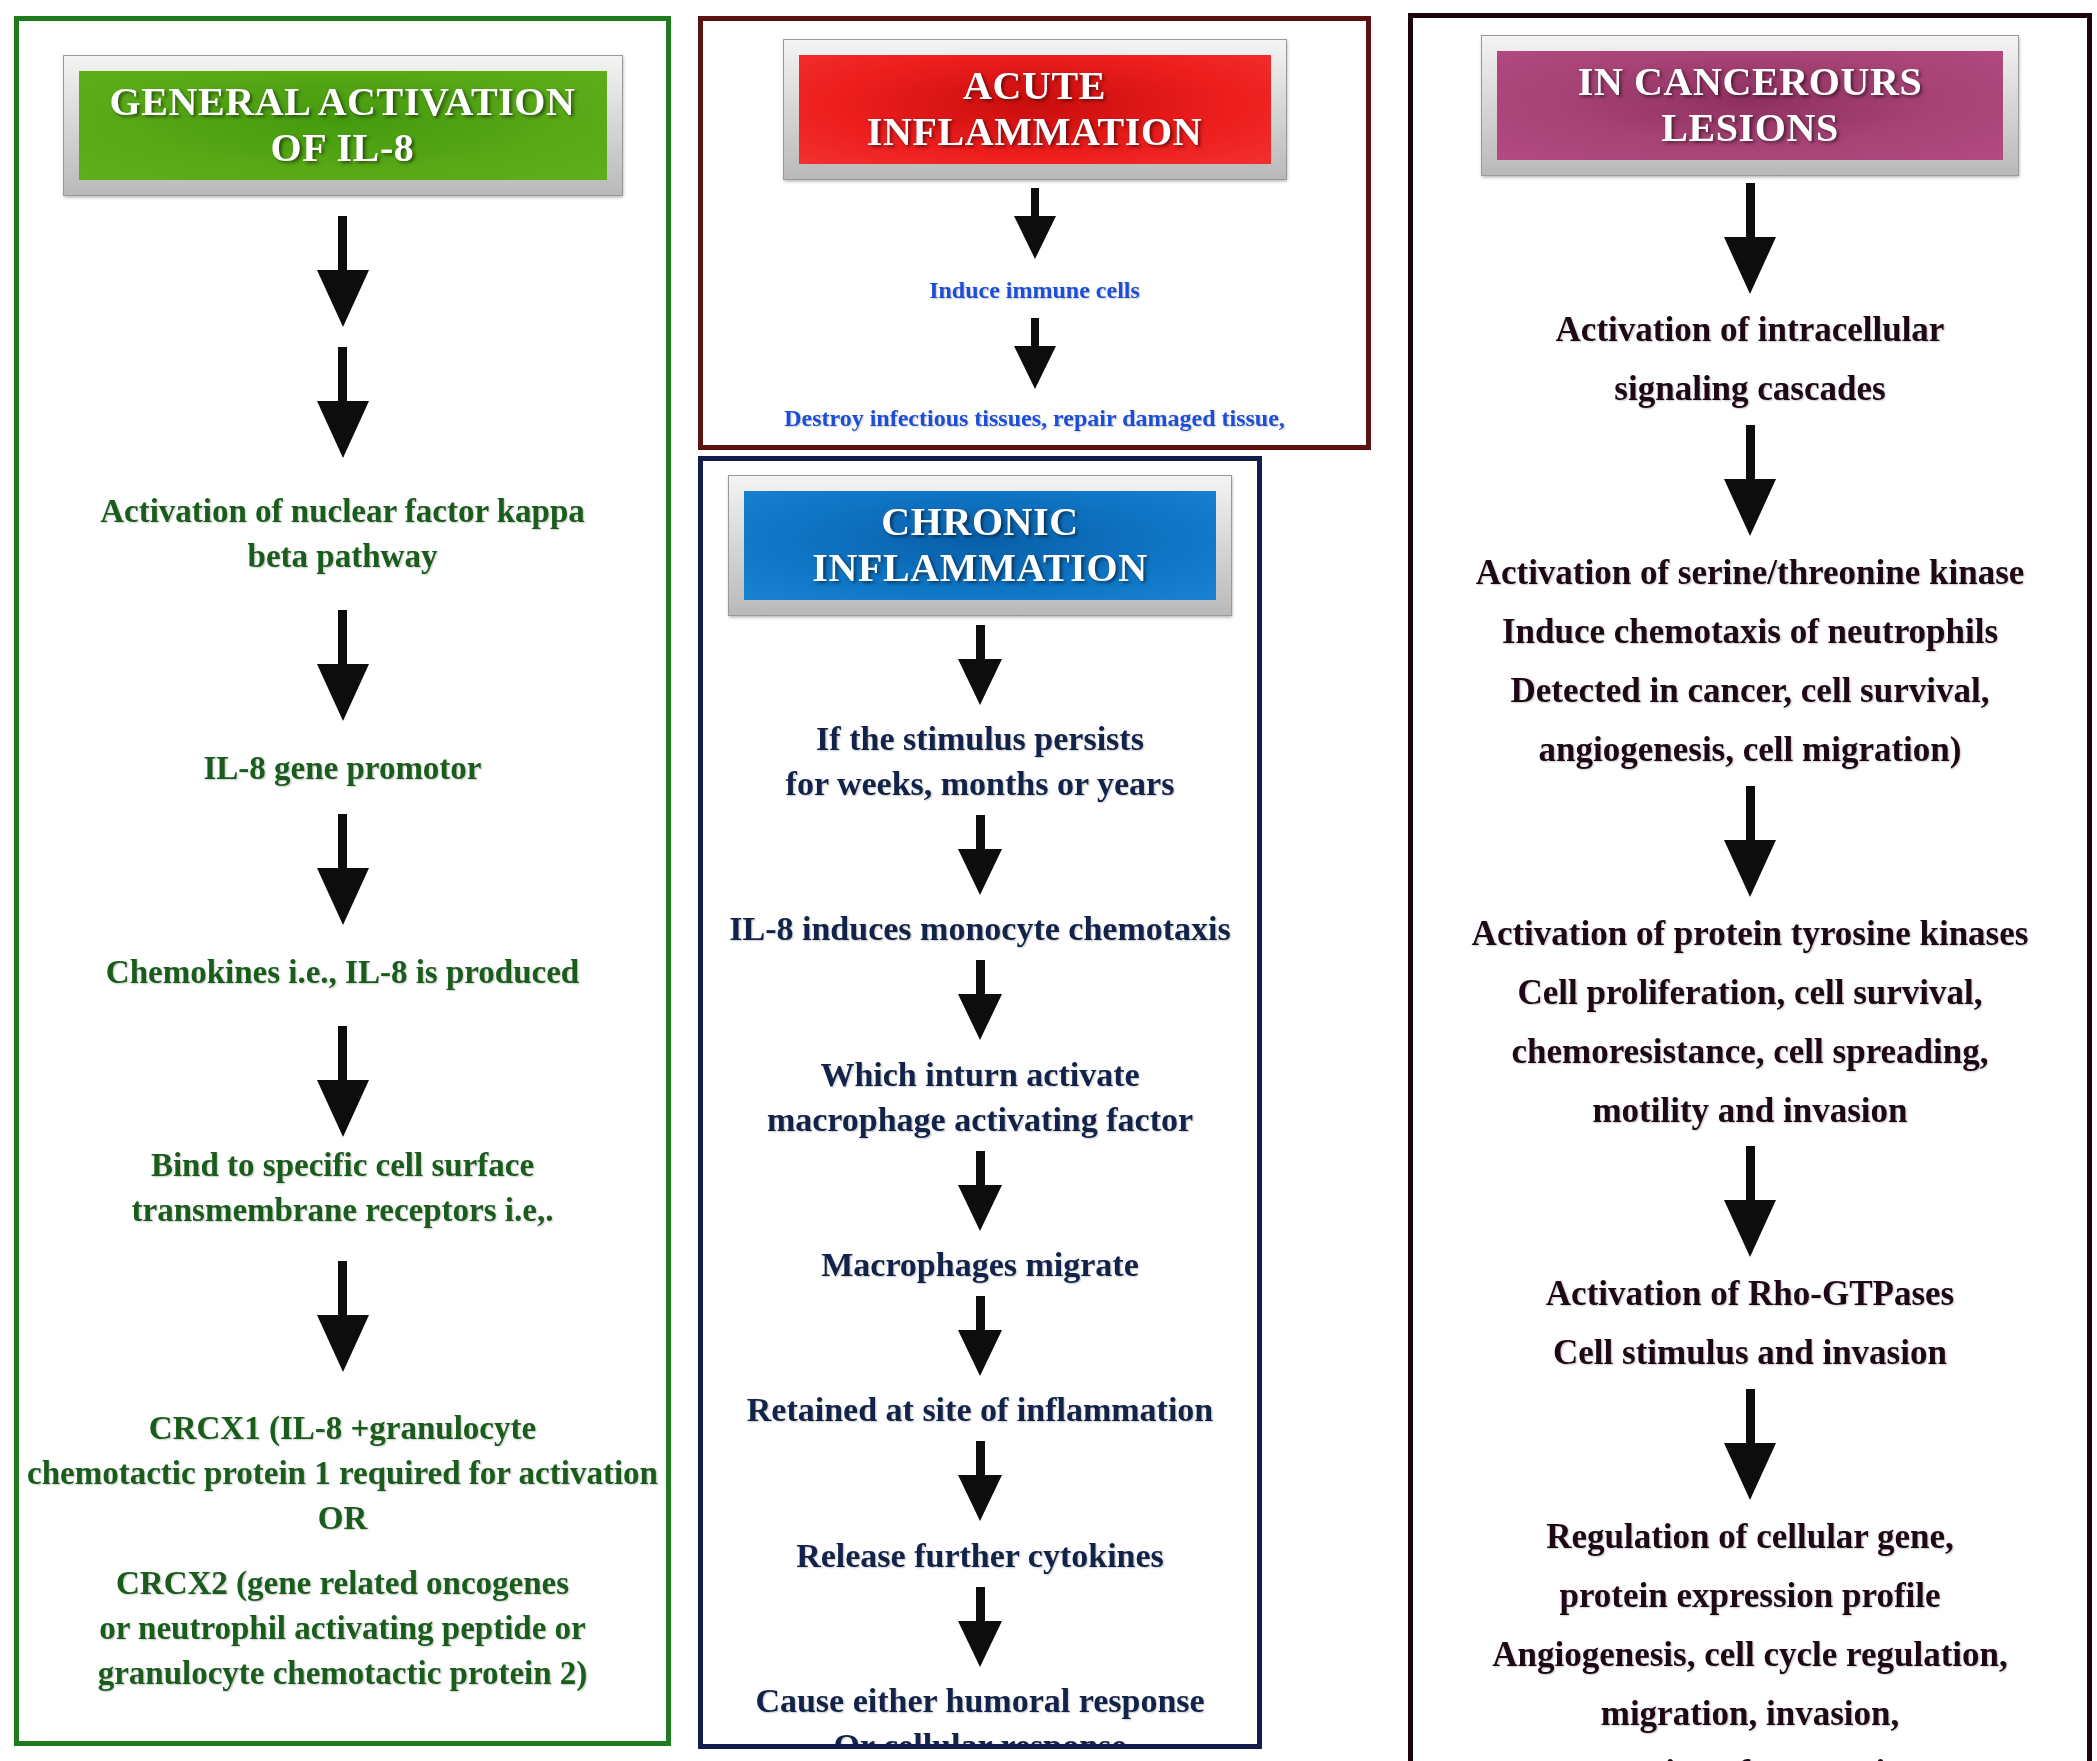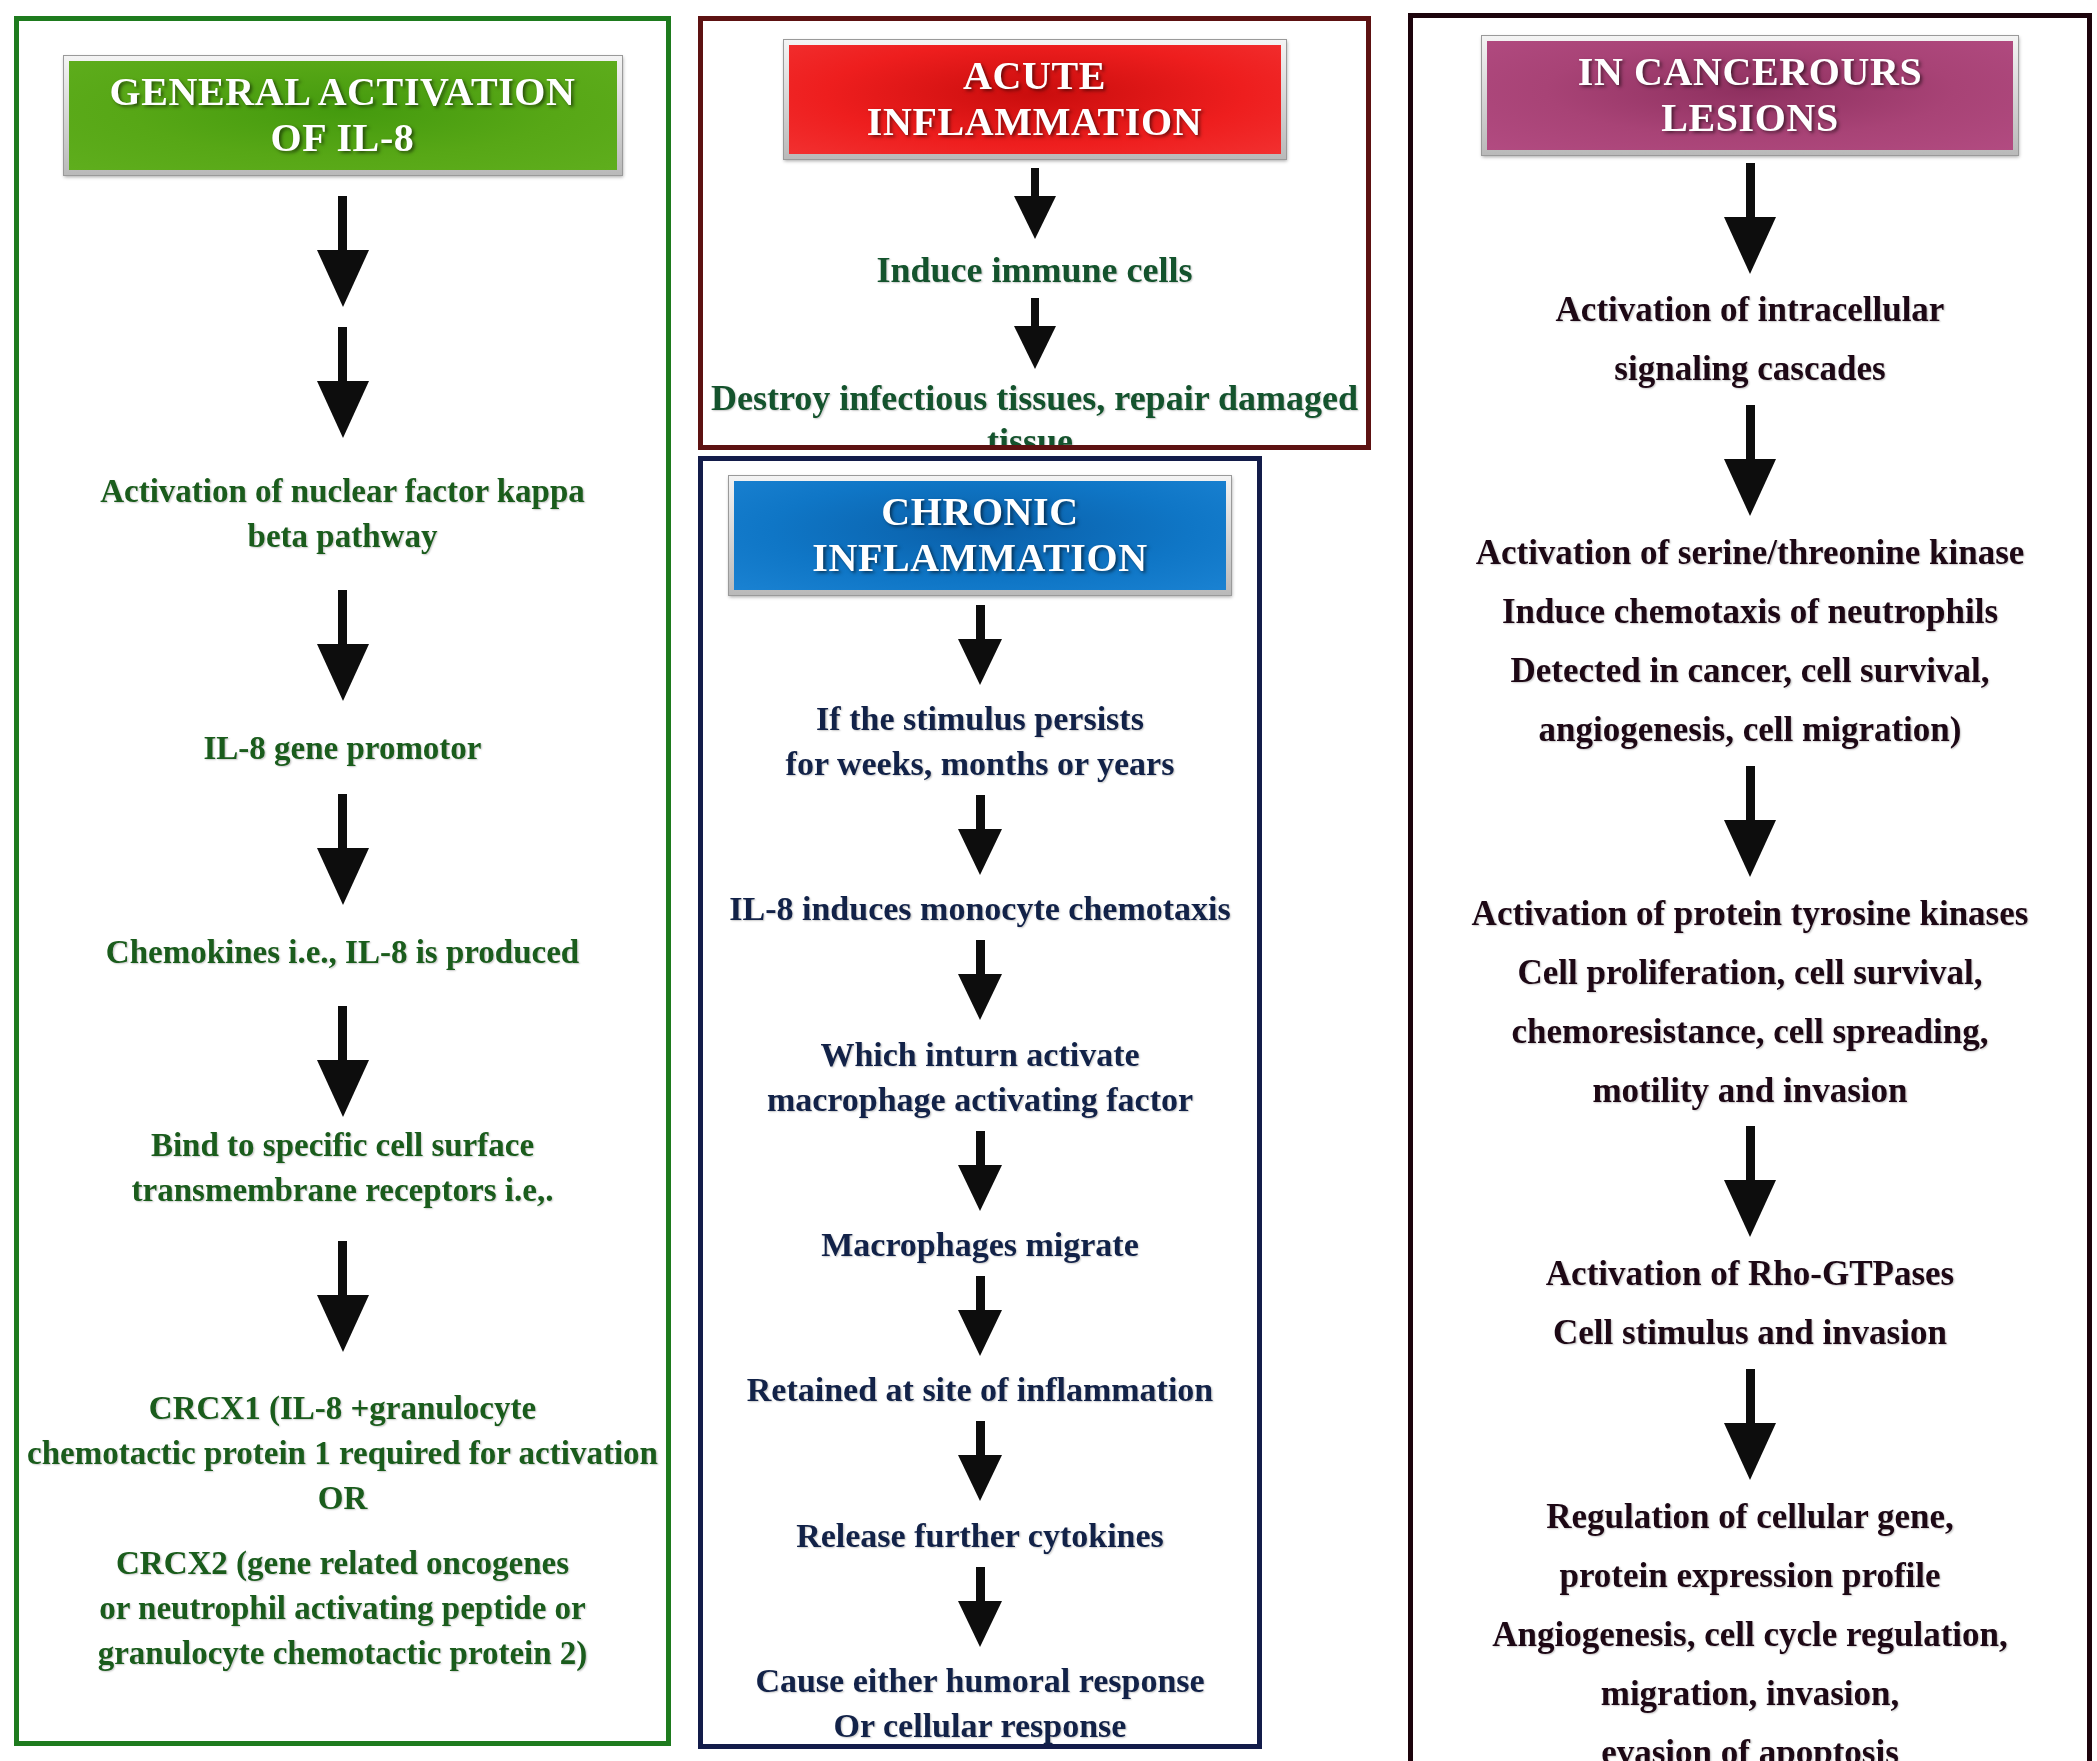--- a/index.html
+++ b/index.html
@@ -9,41 +9,41 @@
   }
   .panel{position:absolute;background:#ffffff;box-sizing:border-box;
          display:flex;flex-direction:column;align-items:center;overflow:hidden;}
   #panel-general  {left:14px;  top:16px;  width:657px;height:1730px;border:5.1px  solid #1e7b1e;}
   #panel-acute    {left:698px;top:16px;  width:673px;height:434px; border:5.7px solid #5d1212;}
   #panel-chronic  {left:698px;top:456px; width:564px;height:1293px;border:5.7px solid #131c4a;}
   #panel-cancerous{left:1408px;top:13px;  width:684px;height:1758px;border:5.7px solid #1c040c;}
 
   .hdr-frame{
     background:linear-gradient(180deg,#f4f4f4 0%,#d9d9d9 45%,#b9b9b9 100%);
-    padding:5px;border:0.6px solid #9a9a9a;
+    padding:15px;border:0.6px solid #9a9a9a;
     box-shadow:1.1px 1.7px 3.4px rgba(0,0,0,0.35);
     box-sizing:border-box;flex:0 0 auto;
   }
   .hdr-fill{
     color:#ffffff;font-weight:bold;text-align:center;
     font-size:40px;line-height:1.16;white-space:pre-line;
     padding:8px 17px;letter-spacing:0.6px;
     text-shadow:2.3px 2.3px 3.4px rgba(0,0,0,0.5);
   }
   .fill-green  {background:radial-gradient(ellipse at 50% 45%,#449a0e 0%,#57a716 55%,#5fae1d 100%);}
   .fill-red    {background:radial-gradient(ellipse at 50% 45%,#c90d0d 0%,#ee1e1e 60%,#f23030 100%);text-align:center;}
   .fill-blue   {background:radial-gradient(ellipse at 50% 45%,#0a5fa8 0%,#0f76c6 60%,#1a82d2 100%);}
   .fill-magenta{background:radial-gradient(ellipse at 50% 45%,#8e305f 0%,#a84376 55%,#b24b81 100%);}
 
   .step{
     font-weight:bold;text-align:center;white-space:pre-line;flex:0 0 auto;
     text-shadow:1.1px 1.1px 1.7px rgba(0,0,0,0.22);
   }
   .step-green  {color:#1a5c1c;font-size:33px;line-height:45px;}
-  .step-red    {color:#14532d;font-size:36px;line-height:43px;}
+  .step-red    {color:#1d4ed8;font-size:24px;line-height:43px;}
   .step-blue   {color:#122248;font-size:34px;line-height:45px;}
   .step-dark   {color:#1d0815;font-size:35px;line-height:59px;}
 
   .arrow{display:flex;flex-direction:column;align-items:center;flex:0 0 auto;}
   .arrow .stem{width:9px;background:#0d0d0d;}
   .arrow .head{width:0;height:0;
     border-left:26px solid transparent;border-right:26px solid transparent;
     border-top:57px solid #0d0d0d;}
   .arrow-lg .stem{height:54px;}
   .arrow-md .stem{height:34px;}

